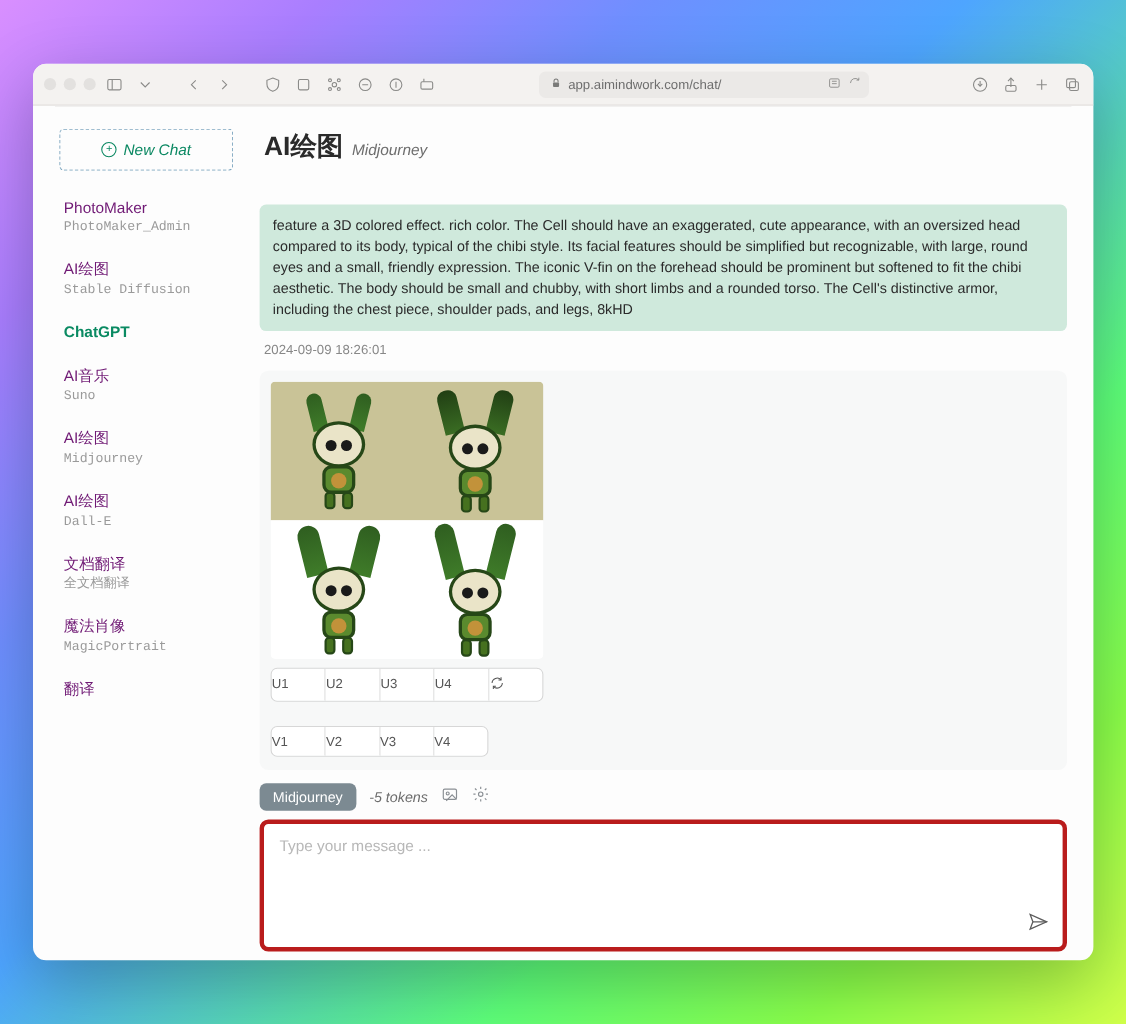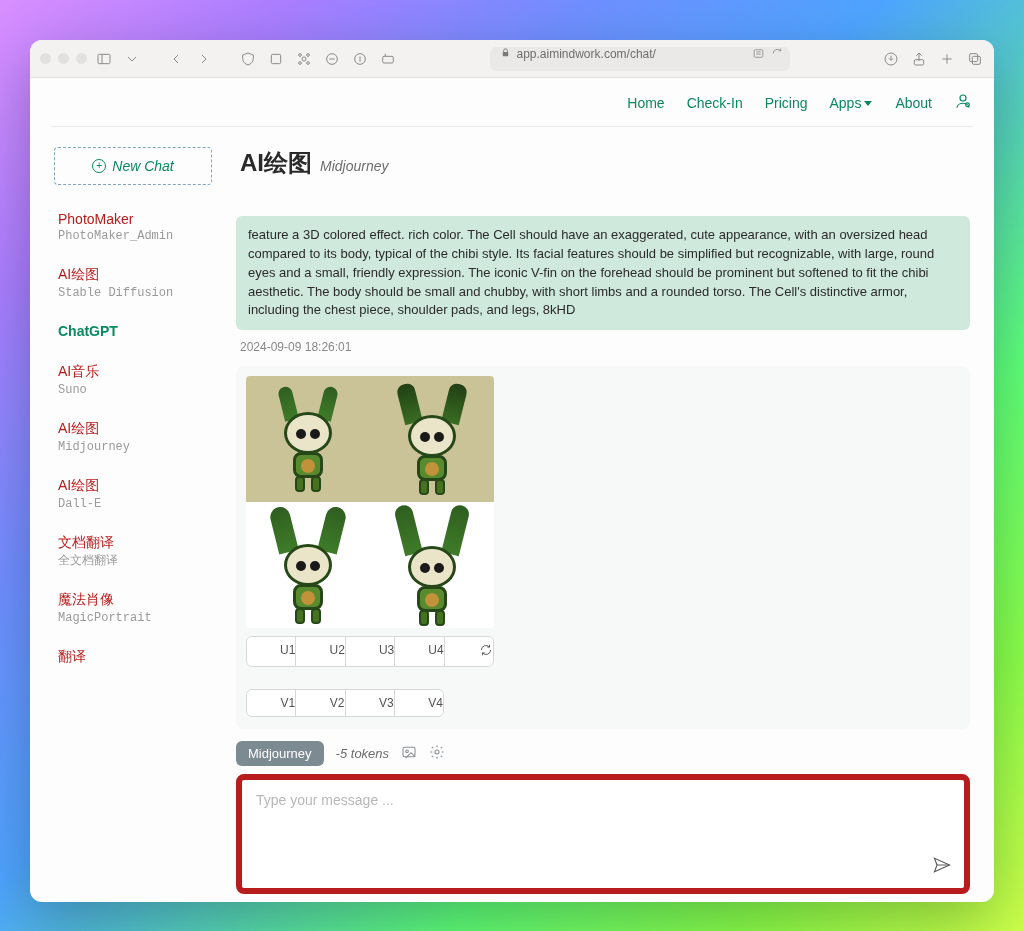--- a/index.html
+++ b/index.html
@@ -12,41 +12,41 @@
     }
     
     .titlebar { height: 38px; background: #f4f2f0; border-bottom: 1px solid #e1dedc; display: flex; align-items: center; padding: 0 10px; gap: 8px; }
     .traffic { display: flex; gap: 7px; }
     .dot { width: 11px; height: 11px; border-radius: 50%; background: #e3e1df; }
     .tbicons { display: flex; align-items: center; gap: 10px; color:#7a7a78; }
     .tb-btn { width:18px; height:18px; display:inline-flex; align-items:center; justify-content:center; }
     .tb-btn svg { width:16px; height:16px; stroke:#8a8a88; fill:none; stroke-width:1.5; }
     .tbicons .sep { width: 6px; }
     .addr { flex:1; display:flex; justify-content:center; }
-    .addr-box { background:#ebe9e7; height:24px; border-radius:6px; display:flex; gap:6px; padding:0 56px 0 10px; color:#6e6e6e; font-size:12px; position:relative; min-width:300px; }
+    .addr-box { background:#ebe9e7; height:24px; border-radius:6px; display:flex; align-items:center; gap:6px; padding:0 56px 0 10px; color:#6e6e6e; font-size:12px; position:relative; min-width:300px; }
     .lock svg{width:11px;height:11px;fill:#7a7a78;}
     .addr-right { position:absolute; right:6px; display:flex; gap:6px; align-items:center; }
     .addr-right svg { width:13px; height:13px; stroke:#8a8a88; fill:none; stroke-width:1.5; }
     .tb-right { display:flex; gap:10px; }
 
     .content { flex:1; display:flex; flex-direction:column; overflow:hidden; }
     
     .nav { display:flex; justify-content:flex-end; align-items:center; gap:22px; padding: 14px 22px 12px; }
     .nav a { font-size:14px; color:#0b8862; text-decoration:none; }
     .nav .caret svg{width:10px;height:10px;fill:#0b8862;margin-left:2px;}
     .nav .user svg{width:18px;height:18px;stroke:#0b8862;fill:none;stroke-width:1.6;}
     hr.div { border:none; border-top:1px solid #eceae8; margin:0 20px; }
 
     .body { flex:1; display:flex; overflow:hidden; padding:20px 24px 8px; gap:24px; }
     
     .sidebar { width:158px; flex-shrink:0; }
     .new-chat { border:1px dashed #7fa7c0; border-radius:4px; height:38px; display:flex; align-items:center; justify-content:center; gap:6px; color:#0b8862; font-style:italic; font-size:14px; cursor:pointer; margin-bottom:16px; }
     .plus-ic{width:14px;height:14px;border:1.4px solid #0b8862;border-radius:50%;display:inline-flex;align-items:center;justify-content:center;font-style:normal;font-size:10px;line-height:1;}
     .side-item { padding:10px 4px 12px; cursor:pointer; }
-    .side-item .t { font-size:14px; color:#b91c1c; margin-bottom:2px; }
+    .side-item .t { font-size:14px; color:#701a75; margin-bottom:2px; }
     .side-item.active .t { color:#0a8a62; font-weight:600; }
     .side-item .s { font-size:12px; color:#9a9a9a; line-height:1.25;font-family:Liberation Mono, monospace; }
 
     
     .main { flex:1; display:flex; flex-direction:column; min-width:0; }
     .heading { display:flex; align-items:baseline; gap:8px; margin-bottom:8px; padding-left:4px; }
     .heading h1 { font-size:24px; font-weight:600; color:#2a2a2a; }
     .heading em { font-size:14px; color:#6d6d6d; font-style:italic; }
     .msg-box { background:#cfe9dc; border-radius:6px; padding:10px 12px; font-size:13px; line-height:1.45; color:#2b2b2b;margin-top:29px; }
     .timestamp { font-size:12px; color:#888; margin:10px 0 12px; padding-left:4px; }
@@ -64,31 +64,31 @@
     .head::before{left:9px;} .head::after{right:9px;}
     .torso{width:30px;height:26px;background:#5a8a2e;border:3px solid #264717;border-radius:8px;margin-top:-2px;position:relative;}
     .torso::after{content:"";position:absolute;left:50%;top:4px;transform:translateX(-50%);width:14px;height:14px;background:#c2923a;border-radius:50%;}
     .legs{display:flex;gap:6px;margin-top:-2px;}
     .leg{width:10px;height:16px;background:#46711f;border:2px solid #264717;border-radius:4px;}
     .v2 .ear{height:40px;width:18px;background:linear-gradient(#213f14,#3a6d23);}
     .v3 .ear{height:46px;width:20px;border-radius:14px 14px 0 0;}
     .v4 .ear{height:50px;width:18px;border-radius:10px 10px 0 0;}
 
     .btnrow { display:flex; gap:0; margin-top:8px; border:1px solid #d7d7d7; border-radius:6px; overflow:hidden; width:248px; }
-    .btnrow .b { flex:1; text-align:right; font-size:12px; color:#555; padding:6px 0; background:#fff; border-right:1px solid #d7d7d7; cursor:pointer; }
+    .btnrow .b { flex:1; text-align:left; font-size:12px; color:#555; padding:6px 0; background:#fff; border-right:1px solid #d7d7d7; cursor:pointer; }
     .btnrow .b:last-child{border-right:none;}
     .btnrow .iconb svg{width:14px;height:14px;stroke:#555;fill:none;stroke-width:1.6;}
     .btnrow.second{width:198px;margin-top:22px;}
 
     .composer { margin-top:12px; }
     .comp-top { display:flex; align-items:center; gap:12px; margin-bottom:8px; }
     .tag { background:#7c8a92; color:#fff; font-size:13px; padding:5px 12px; border-radius:6px; }
     .tokens{font-size:13px;color:#6c6c6c;font-style:italic;text-align:right;}
     .comp-ic svg{width:16px;height:16px;stroke:#8a8f94;fill:none;stroke-width:1.6;}
-    .text-area{border:6px solid #b91c1c;border-radius:8px;height:120px;padding:12px 14px;font-size:14px;color:#3a3a3a;position:relative;background:#fff;}
+    .text-area{border:4px solid #b91c1c;border-radius:8px;height:120px;padding:12px 14px;font-size:14px;color:#3a3a3a;position:relative;background:#fff;}
     .ph{color:#b8b8b8;}
     .send{position:absolute;right:12px;bottom:10px;}
     .send svg{width:20px;height:20px;stroke:#5c5c5c;fill:none;stroke-width:1.4;}
   </style>
 </head>
 <body>
 
 <div class="app-window">
 
   <div class="titlebar">
@@ -203,34 +203,20 @@
       <span class="tb-btn">
           <svg viewBox="0 0 24 24">
             <rect x="4" y="4" width="12" height="12" rx="2"></rect>
             <rect x="8" y="8" width="12" height="12" rx="2"></rect>
           </svg>
         </span>
     </div>
   </div>
 
   <div class="content">
-    <div class="nav">
-      <a href="#">Home</a>
-      <a href="#">Check-In</a>
-      <a href="#">Pricing</a>
-      <a href="#"><span>Apps</span><span class="caret"><svg viewBox="0 0 10 10">
-              <polygon points="1,3 9,3 5,8"></polygon>
-            </svg></span></a>
-      <a href="#">About</a>
-      <span class="user"><svg viewBox="0 0 24 24">
-            <circle cx="12" cy="8" r="4"></circle>
-            <path d="M4 21c0-4 4-6 8-6s8 2 8 6"></path>
-            <circle cx="18" cy="17" r="2.5"></circle>
-          </svg></span>
-    </div>
     <hr class="div">
 
     <div class="body">
 
       <div class="sidebar">
         <div class="new-chat">
           <span class="plus-ic">+</span>
           <span>New Chat</span>
         </div>
         <div id="side-list">

